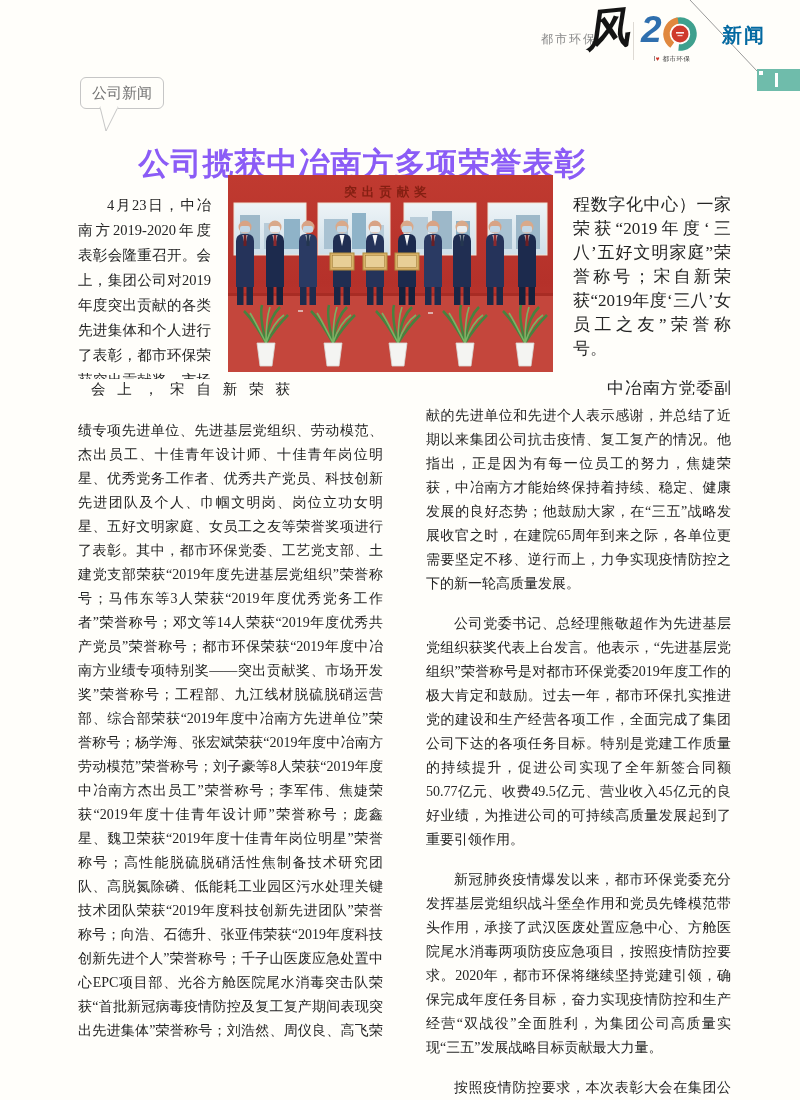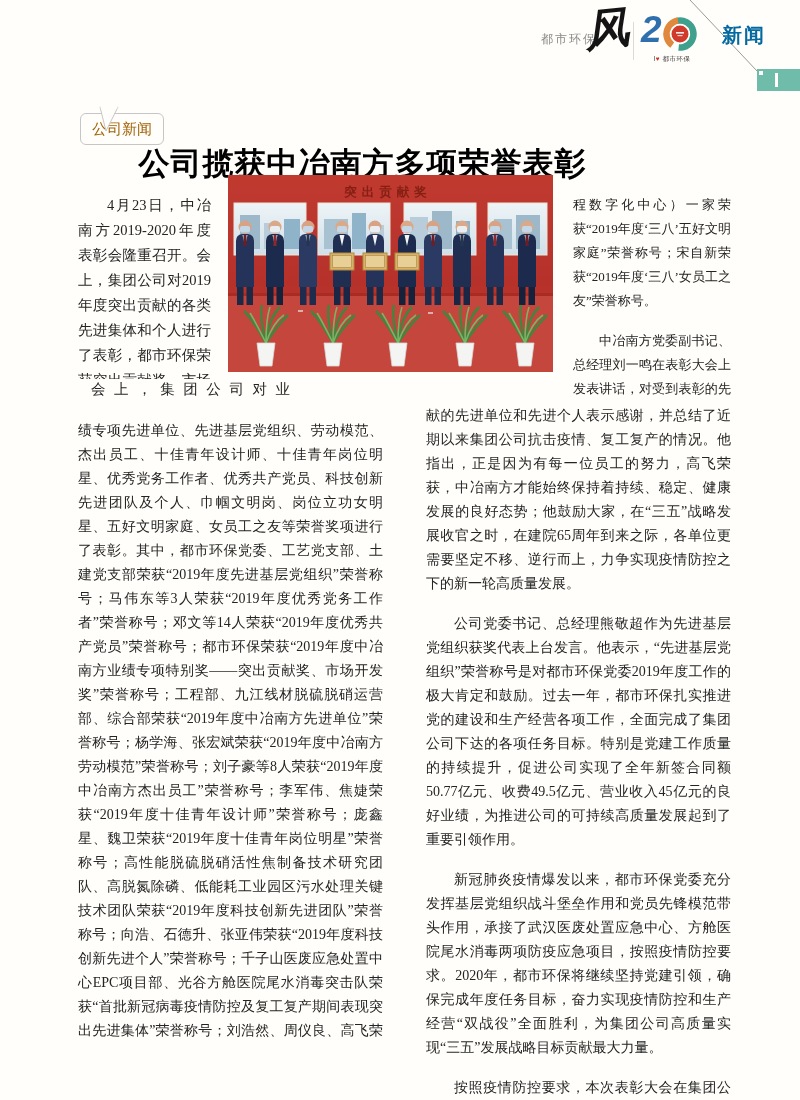--- a/index.html
+++ b/index.html
@@ -22,40 +22,40 @@
     font-size:6.5px;color:#444;font-family:"Liberation Sans",sans-serif;letter-spacing:.5px;}
   .tagline .heart{color:#d2382c;}
   .diag-line{position:absolute;left:680px;top:0;}
   .section-label{position:absolute;left:722px;top:22px;font-size:20px;font-weight:bold;
     color:#0369a1;font-family:"Liberation Sans",sans-serif;letter-spacing:2px;}
   .page-tab{position:absolute;left:757px;top:69px;width:43px;height:22px;background:#6fbcab;}
   .page-tab .notch{position:absolute;left:2px;top:2px;width:4px;height:4px;background:#ffffff;}
   .page-tab .bar{position:absolute;left:18px;top:4px;width:2.5px;height:14px;background:#ffffff;}
   
   .bubble{position:absolute;left:80px;top:77px;width:82px;height:30px;border:1px solid #c6c6c6;
-    border-radius:6px;text-align:center;line-height:30px;font-size:15px;color:#a16207;background:#fffefa;margin-top:36px;}
+    border-radius:6px;text-align:center;line-height:30px;font-size:15px;color:#737373;background:#fffefa;}
   .bubble-tail{position:absolute;left:92px;top:106px;}
   
   .title{position:absolute;left:0;top:122px;width:725px;text-align:center;font-size:31px;
-    font-weight:800;letter-spacing:1px;color:#000000;
+    font-weight:800;letter-spacing:1px;color:#8b5cf6;
     font-family:"Liberation Sans","DejaVu Sans",sans-serif;}
   
   .photo{position:absolute;left:228px;top:175px;width:325px;height:197px;}
   
   .col{position:absolute;text-align:justify;color:#242424;}
   .col p{margin:16px;}
   .col p.indent{text-indent:2em;}
   #col-a{left:62px;top:177px;width:165px;height:202px;overflow:hidden;
     font-size:14.5px;line-height:25px;}
   #line-trans{left:62px;top:377px;width:228px;font-size:14.5px;line-height:25px;
     text-align:justify;text-align-last:justify;padding-left:2em;box-sizing:border-box;}
   #col-b{left:62px;top:403px;width:337px;height:640px;overflow:hidden;
     font-size:14px;line-height:24px;}
   #col-c{left:557px;top:177px;width:190px;height:218px;overflow:hidden;
-    font-size:13px;line-height:24px;}
+    font-size:17px;line-height:24px;}
   #col-d{left:410px;top:388px;width:337px;font-size:14px;line-height:24px;}
   .signature{text-align:right;font-weight:bold;font-size:15px;margin-top:10px !important;
     font-family:"Liberation Sans",sans-serif;}
 </style>
 </head>
 <body>
 
 <div id="page">
 
   <div class="brand-text">都市环保</div>
@@ -265,31 +265,31 @@
         </g>
       <rect x="70" y="135" width="5" height="2" fill="#e5c9c5" opacity="0.8"></rect>
       <rect x="200" y="137" width="5" height="2" fill="#e5c9c5" opacity="0.8"></rect>
     </g>
   </svg>
 
   <div class="col" id="col-a">
     <p class="indent">4月23日，中冶南方2019-2020年度表彰会隆重召开。会上，集团公司对2019年度突出贡献的各类先进集体和个人进行了表彰，都市环保荣获突出贡献奖、市场开发奖、先进基层党组织等多项荣誉。</p>
   </div>
 
-  <div class="col" id="line-trans">会上，集团公司对业</div>
+  <div class="col" id="line-trans">会上，宋自新荣获</div>
 
   <div class="col" id="col-b">
     <p>绩专项先进单位、先进基层党组织、劳动模范、杰出员工、十佳青年设计师、十佳青年岗位明星、优秀党务工作者、优秀共产党员、科技创新先进团队及个人、巾帼文明岗、岗位立功女明星、五好文明家庭、女员工之友等荣誉奖项进行了表彰。其中，都市环保党委、工艺党支部、土建党支部荣获“2019年度先进基层党组织”荣誉称号；马伟东等3人荣获“2019年度优秀党务工作者”荣誉称号；邓文等14人荣获“2019年度优秀共产党员”荣誉称号；都市环保荣获“2019年度中冶南方业绩专项特别奖——突出贡献奖、市场开发奖”荣誉称号；工程部、九江线材脱硫脱硝运营部、综合部荣获“2019年度中冶南方先进单位”荣誉称号；杨学海、张宏斌荣获“2019年度中冶南方劳动模范”荣誉称号；刘子豪等8人荣获“2019年度中冶南方杰出员工”荣誉称号；李军伟、焦婕荣获“2019年度十佳青年设计师”荣誉称号；庞鑫星、魏卫荣获“2019年度十佳青年岗位明星”荣誉称号；高性能脱硫脱硝活性焦制备技术研究团队、高脱氮除磷、低能耗工业园区污水处理关键技术团队荣获“2019年度科技创新先进团队”荣誉称号；向浩、石德升、张亚伟荣获“2019年度科技创新先进个人”荣誉称号；千子山医废应急处置中心EPC项目部、光谷方舱医院尾水消毒突击队荣获“首批新冠病毒疫情防控及复工复产期间表现突出先进集体”荣誉称号；刘浩然、周仪良、高飞荣获“首批新冠病毒疫情防控及复工复产期间表现突出先进个人”荣誉称号；营销部市场服务组荣获“2019年度‘三八’巾帼文明岗”荣誉称号；刘天怡、陈丽娜、胡雅君、张文玲荣获“2019年度‘三八’岗位立功女明星”荣誉称号；孙勇（工</p>
   </div>
 
   <div class="col" id="col-c">
     <p>程数字化中心）一家荣获“2019年度‘三八’五好文明家庭”荣誉称号；宋自新荣获“2019年度‘三八’女员工之友”荣誉称号。</p>
     <p class="indent">中冶南方党委副书记、总经理刘一鸣在表彰大会上发表讲话，对受到表彰的先进集体和先进个人表示祝贺，对过去一年来为公司高质量发展做出突出贡</p>
   </div>
 
   <div class="col" id="col-d">
-    <p>献的先进单位和先进个人表示感谢，并总结了近期以来集团公司抗击疫情、复工复产的情况。他指出，正是因为有每一位员工的努力，高飞荣获，中冶南方才能始终保持着持续、稳定、健康发展的良好态势；他鼓励大家，在“三五”战略发展收官之时，在建院65周年到来之际，各单位更需要坚定不移、逆行而上，力争实现疫情防控之下的新一轮高质量发展。</p>
+    <p>献的先进单位和先进个人表示感谢，并总结了近期以来集团公司抗击疫情、复工复产的情况。他指出，正是因为有每一位员工的努力，焦婕荣获，中冶南方才能始终保持着持续、稳定、健康发展的良好态势；他鼓励大家，在“三五”战略发展收官之时，在建院65周年到来之际，各单位更需要坚定不移、逆行而上，力争实现疫情防控之下的新一轮高质量发展。</p>
     <p class="indent">公司党委书记、总经理熊敬超作为先进基层党组织获奖代表上台发言。他表示，“先进基层党组织”荣誉称号是对都市环保党委2019年度工作的极大肯定和鼓励。过去一年，都市环保扎实推进党的建设和生产经营各项工作，全面完成了集团公司下达的各项任务目标。特别是党建工作质量的持续提升，促进公司实现了全年新签合同额50.77亿元、收费49.5亿元、营业收入45亿元的良好业绩，为推进公司的可持续高质量发展起到了重要引领作用。</p>
     <p class="indent">新冠肺炎疫情爆发以来，都市环保党委充分发挥基层党组织战斗堡垒作用和党员先锋模范带头作用，承接了武汉医废处置应急中心、方舱医院尾水消毒两项防疫应急项目，按照疫情防控要求。2020年，都市环保将继续坚持党建引领，确保完成年度任务目标，奋力实现疫情防控和生产经营“双战役”全面胜利，为集团公司高质量实现“三五”发展战略目标贡献最大力量。</p>
     <p class="indent">按照疫情防控要求，本次表彰大会在集团公司园区广场举行，参会代表座位间隔一米以上，颁奖环节采取无接触式授奖，并全程网络直播。公司高管熊敬超、向绪洲、程朝华、宋自新、樊飞勇，各获奖代表参加了本次会议。</p>
   </div>
 
 </div>
 
 </body></html>

